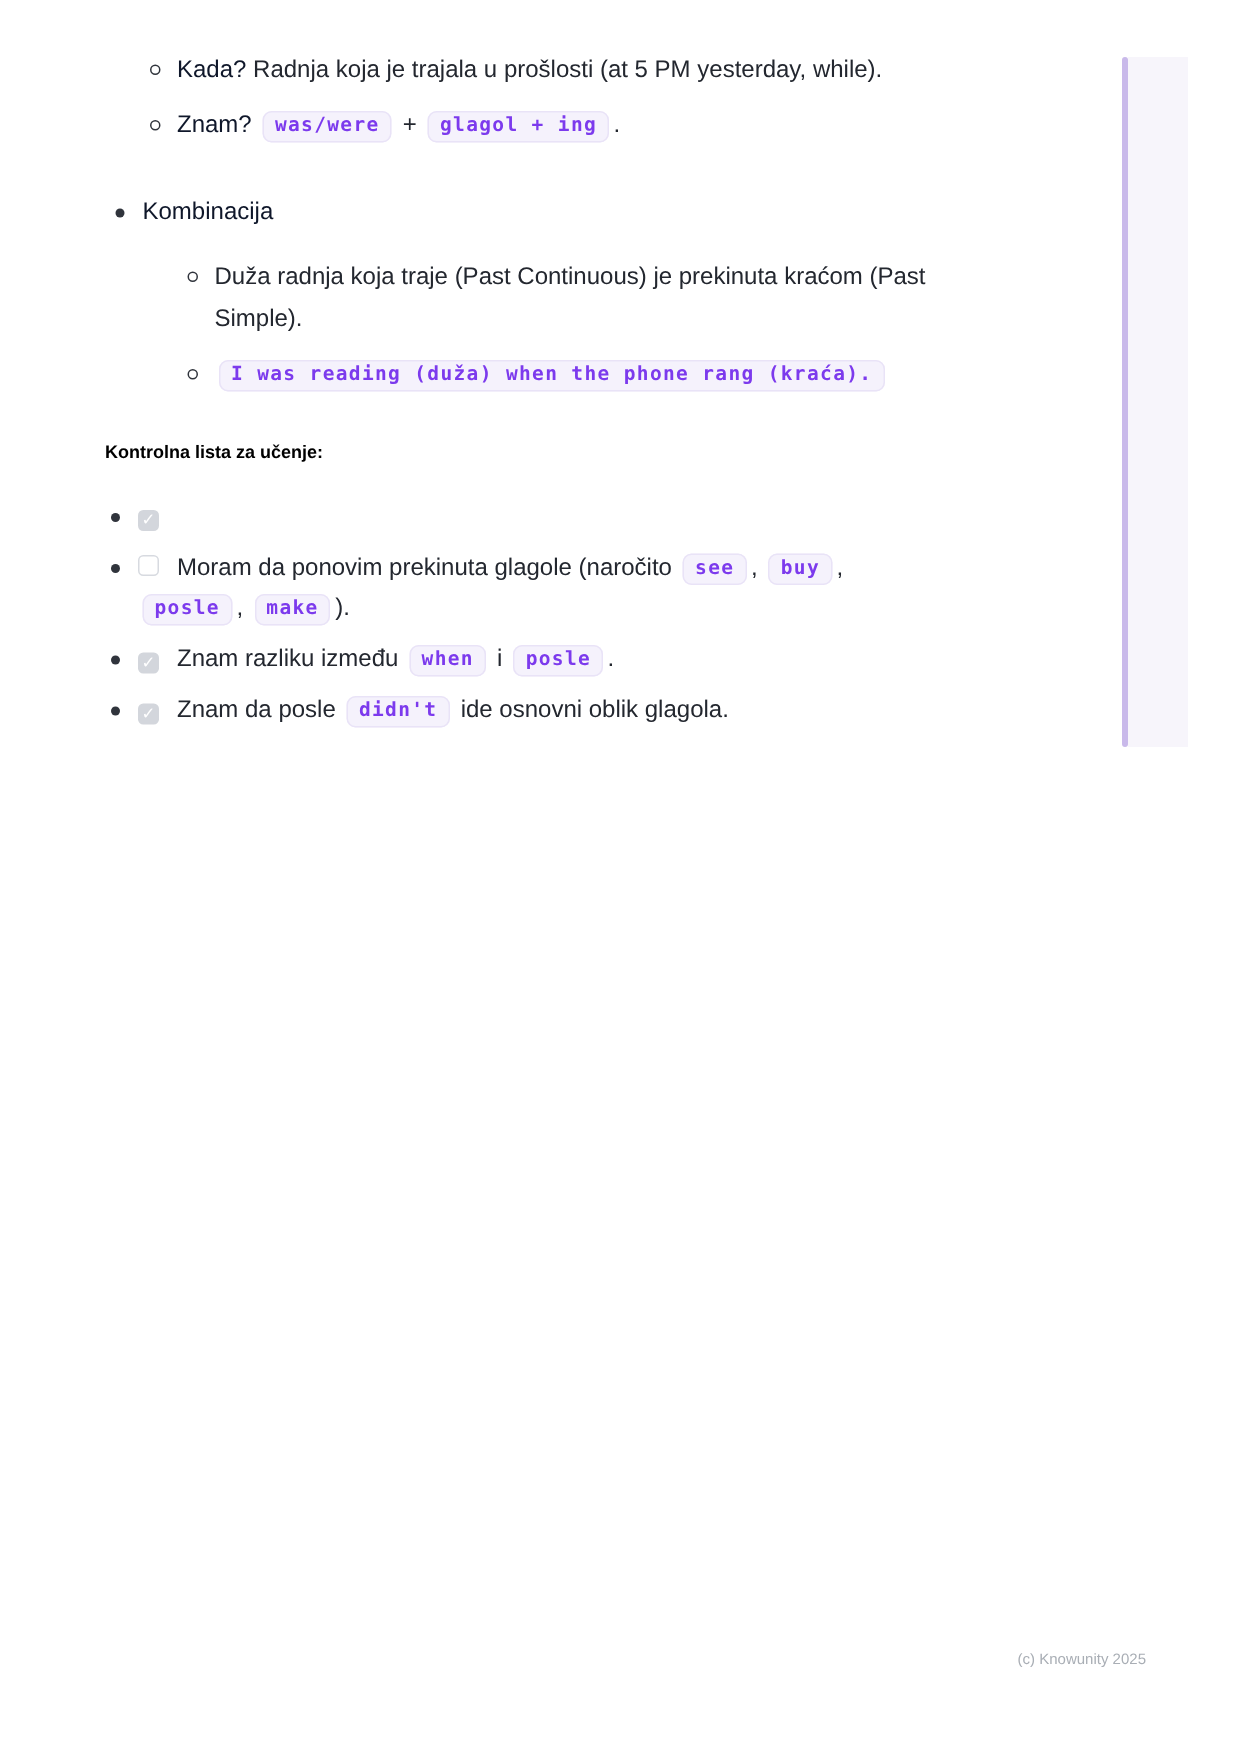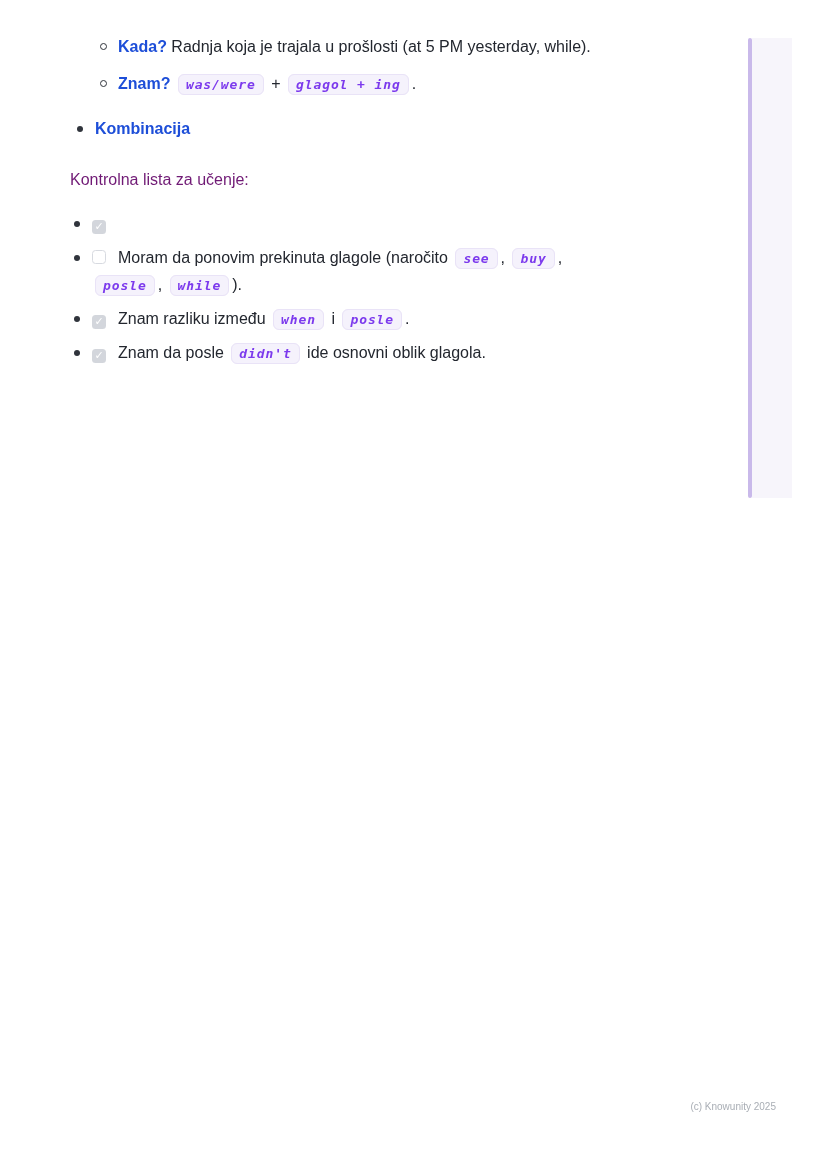--- a/index.html
+++ b/index.html
@@ -46,46 +46,45 @@
     margin: 9px 0;
   }
   .lvl1 > li::before {
     content: "";
     position: absolute;
     left: 7px; top: 11px;
     width: 6px; height: 6px;
     background: #30343c;
     border-radius: 50%;
   }
-  .kombi-group { margin-top: 17px; }
+  .kombi-group { margin-top: 30px; }
   .nested { margin-top: 15px; }
 
-  b { font-weight: bold; color: #1d4ed8; }
+  b { font-weight: normal; color: #0f172a; }
 
   code.badge {
     font-family: "DejaVu Sans Mono", monospace;
     font-weight: bold;
     font-size: 13px;
     letter-spacing: 0.9px;
     color: #7c3aed;
     background: #f5f2fc;
     border: 1px solid #e9e3f7;
     border-radius: 6px;
     padding: 1.5px 7px 2.5px;
     margin: 0 3px;
     white-space: nowrap;
     vertical-align: 1px;
-    font-style: italic;
   }
 
   .checklist-heading {
-    font-weight: normal;
-    font-size: 16px;
+    font-weight: bold;
+    font-size: 12px;
     margin: 23px 0 16px 0;
-    color: #701a75;
+    color: #000000;
   }
 
   .checklist > li {
     position: relative;
     padding-left: 22px;
     margin: 7px 0;
     line-height: 27px;
   }
   .checklist > li::before {
     content: "";
@@ -135,54 +134,58 @@
   .strip-panel {
     position: absolute;
     left: 3.5px; top: 0; right: 0;
     height: 100%;
     background: #f7f5fb;
   }
 
   .footer {
     position: absolute;
     top: 1101px;
-    right: 52px;
+    right: 64px;
     font-size: 10px;
     color: #a9aeb5;
   }
 </style>
 </head>
 <body>
 
 <div class="content">
 
   <ul class="lvl2 group-a">
     <li><b>Kada?</b><span> Radnja koja je trajala u prošlosti (at 5 PM yesterday, while).</span></li>
     <li><b>Znam?</b>
       <code class="badge">was/were</code>
       <span>+</span>
       <code class="badge">glagol + ing</code><span>.</span></li>
   </ul>
 
   <ul class="lvl1 kombi-group">
     <li>
       <b>Kombinacija</b>
+      <ul class="lvl2 nested">
+        <li><span>Duža radnja koja traje (Past Continuous) je prekinuta kraćom (Past Simple).</span></li>
+        <li><code class="badge">I was reading (duža) when the phone rang (kraća).</code></li>
+      </ul>
     </li>
   </ul>
 
   <p class="checklist-heading">Kontrolna lista za učenje:</p>
 
   <ul class="lvl1 checklist">
 
     <li>
       <span class="checkbox checked" role="checkbox" aria-checked="true"><span class="check-icon">✓</span></span>
     </li>
 
     <li>
-      <span class="checkbox unchecked" role="checkbox" aria-checked="false"></span><span>Moram da ponovim prekinuta glagole (naročito </span><code class="badge">see</code><span>, </span><code class="badge">buy</code><span>, </span><code class="badge">posle</code><span>, </span><code class="badge">while</code><span>).</span>
+      <span class="checkbox unchecked" role="checkbox" aria-checked="false"></span><span>Moram da ponovim prekinuta glagole (naročito </span><code class="badge">see</code><span>, </span><code class="badge">buy</code><span>, </span><code class="badge">posle</code><span>, </span><code class="badge">make</code><span>).</span>
     </li>
 
     <li>
       <span class="checkbox checked" role="checkbox" aria-checked="true"><span class="check-icon">✓</span></span><span>Znam razliku između </span><code class="badge">when</code><span> i </span><code class="badge">posle</code><span>.</span>
     </li>
 
     <li>
       <span class="checkbox checked" role="checkbox" aria-checked="true"><span class="check-icon">✓</span></span><span>Znam da posle </span><code class="badge">didn't</code><span> ide osnovni oblik glagola.</span>
     </li>
 

